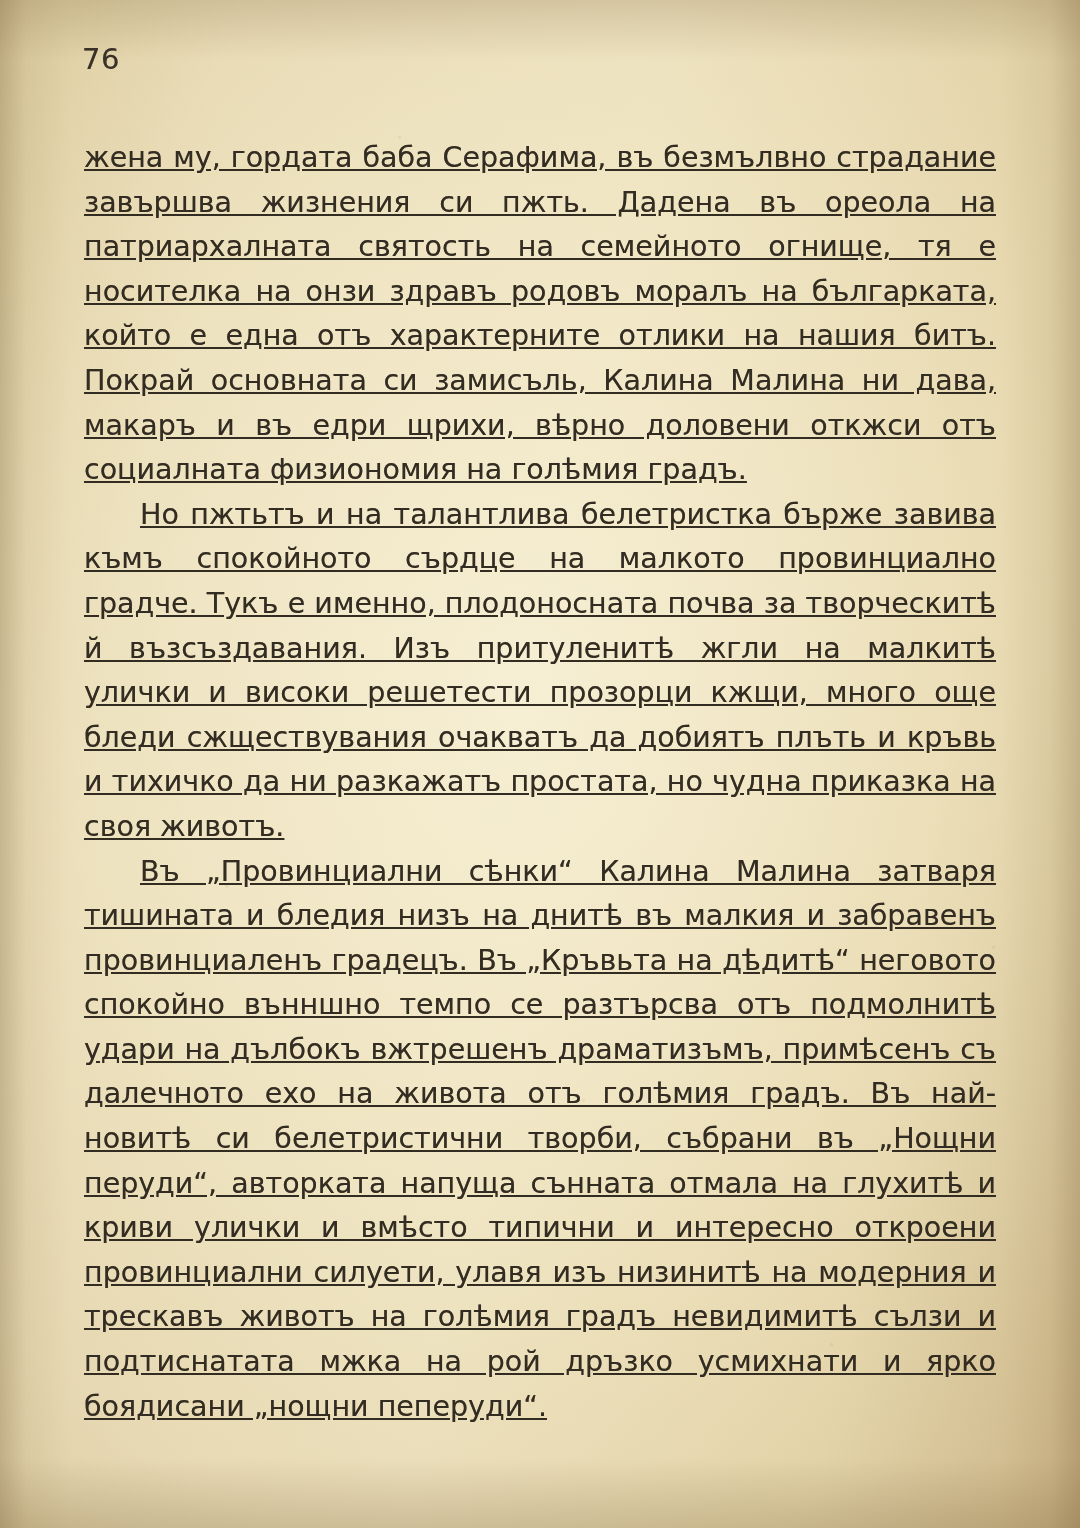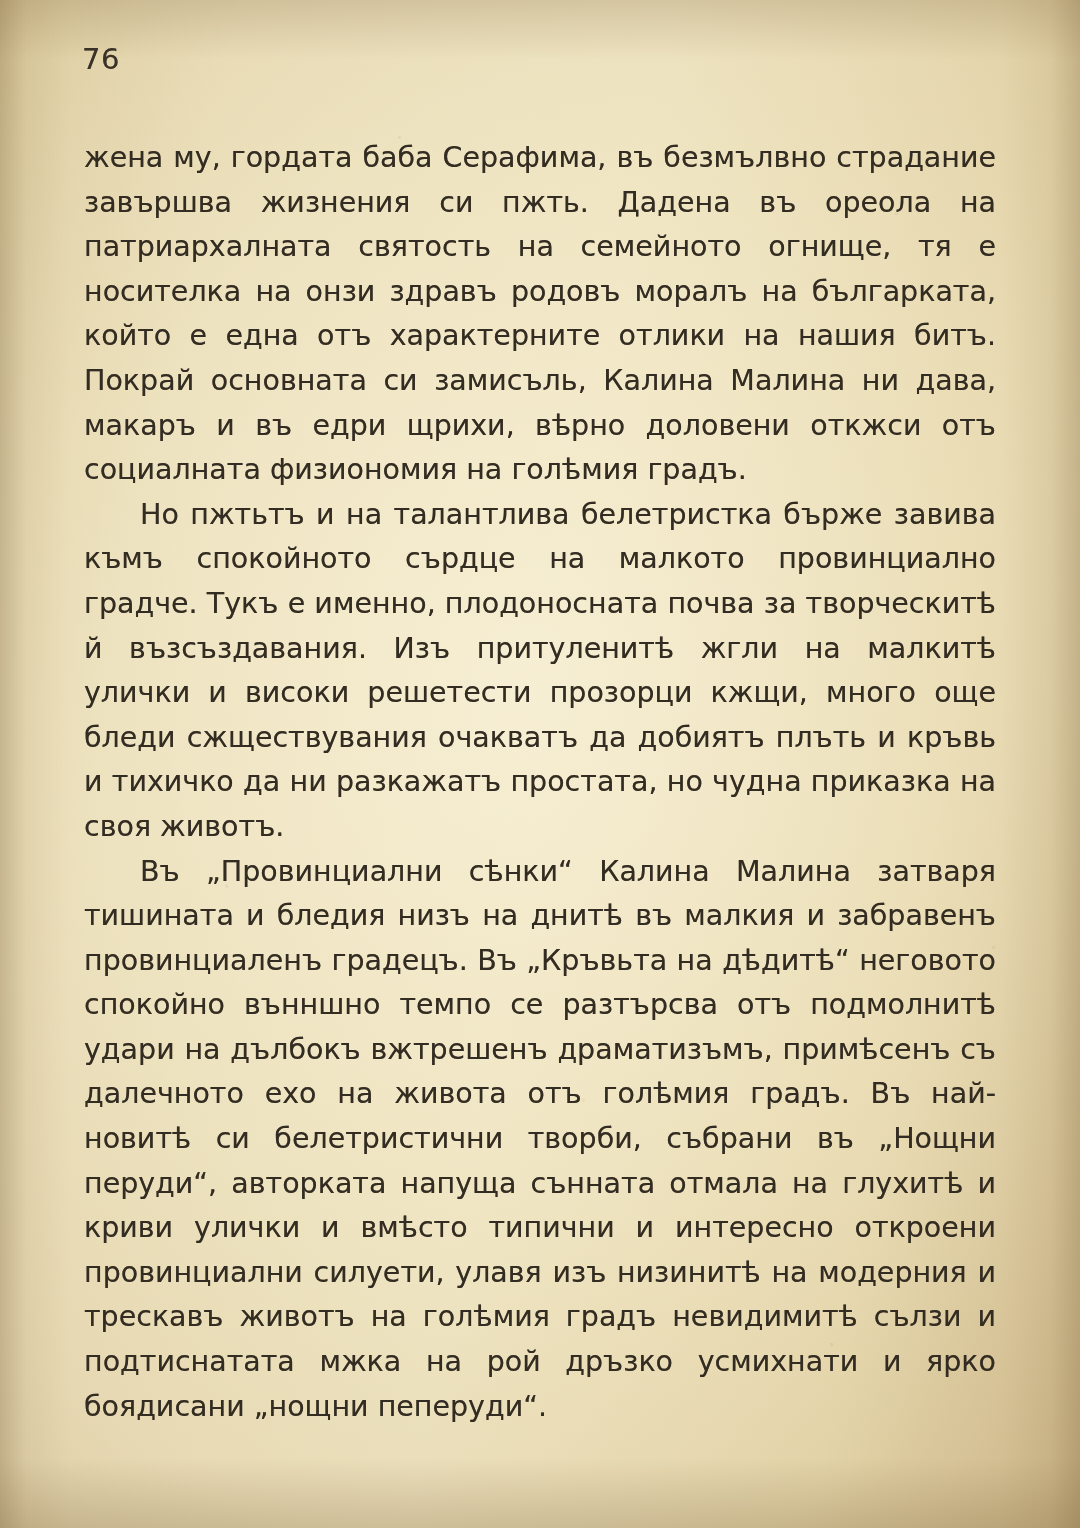--- a/index.html
+++ b/index.html
@@ -68,20 +68,21 @@
   .text-block {
     position: absolute;
     left: 84px;
     top: 136px;
     width: 912px;
     color: #332c22;
     font-size: 28.5px;
     line-height: 44.6px;
     text-align: justify;
     text-justify: inter-word;
+    text-decoration: underline;
   }
 
   .para {
     margin: 0 0 0 0;
   }
   .para.indent {
     text-indent: 56px;
   }
 
   

